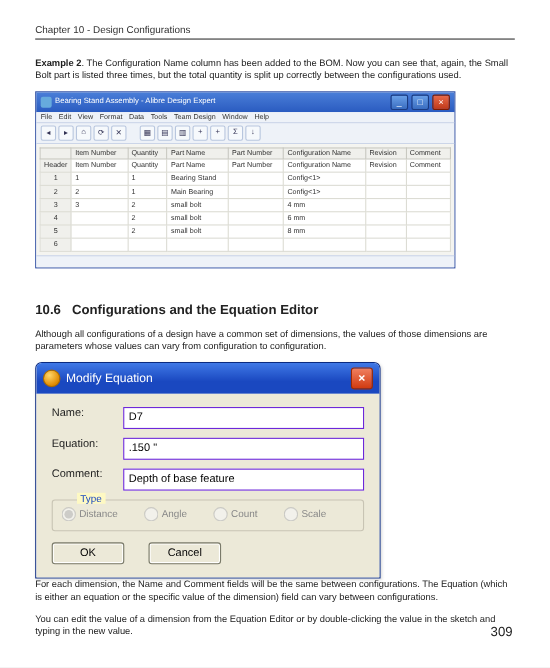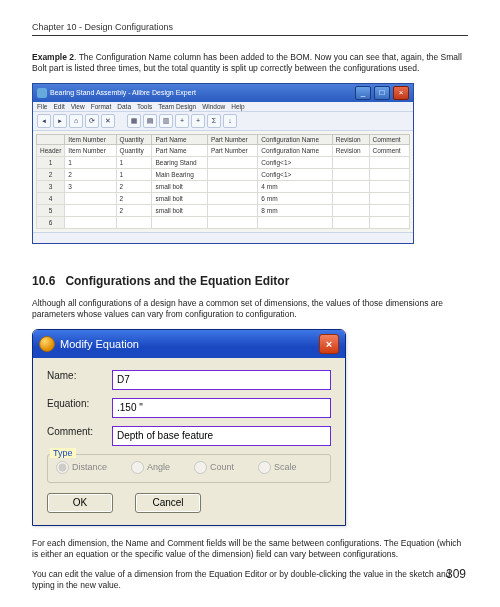--- a/index.html
+++ b/index.html
@@ -22,32 +22,32 @@
 .win1 .body{background:#f4f4f0;padding:3px}
 .win1 table{width:100%;border-collapse:collapse;background:#fff;font-size:6.5px}
 .win1 th{background:#f0f0ec;border:1px solid #c8c8c0;padding:1px 3px;text-align:left;font-weight:normal;color:#333}
 .win1 td{border:1px solid #dcdcd4;padding:1px 3px;color:#333;height:9px}
 .win1 td.rownum{background:#f0f0ec;text-align:center;width:14px}
 .win1 .sbar{height:10px;background:#eef2f8;border-top:1px solid #cbd5e8}
 
 .section-h{font-size:12px;font-weight:bold;margin:14px 0 10px 0}
 
 
-.dlg{width:312px;border:1px solid #0a2a80;border-radius:6px 6px 0 0;overflow:hidden;margin-bottom:12px;box-shadow:1px 1px 3px rgba(0,0,0,.15)}
+.dlg{width:312px;border:1px solid #0a2a80;border-radius:6px 6px 0 0;overflow:hidden;box-shadow:1px 1px 3px rgba(0,0,0,.15)}
 .dlg .tb{background:linear-gradient(#3f78e6,#1a48c0 60%,#1a48c0);color:#fff;padding:4px 6px;display:flex;align-items:center;gap:5px;font-size:11px}
 .dlg .tb .ico{width:14px;height:14px;background:radial-gradient(circle at 35% 30%,#ffd76a,#e08a00 70%);border-radius:50%;border:1px solid #aa6a00}
 .dlg .tb .spacer{flex:1}
 .dlg .tb .close{width:18px;height:18px;background:linear-gradient(#f08060,#d03a10);border:1px solid #a02a00;border-radius:3px;display:flex;align-items:center;justify-content:center;color:#fff;font-weight:bold;font-size:11px}
 .dlg .body{background:#ece9d8;padding:12px 14px 12px 14px}
 .dlg .row{display:flex;align-items:flex-start;margin-bottom:8px;gap:10px}
 .dlg .row label{width:55px;font-size:10px;color:#222}
 .dlg .row input[type=text]{flex:1;border:1px solid #6d28d9;padding:2px 4px;font-size:10px;height:14px;background:#fff}
 .dlg .row .short{flex:0 0 90px}
 .dlg .fs{border:1px solid #c8c4b4;border-radius:3px;padding:6px 8px 8px 8px;margin-top:2px;position:relative}
-.dlg .fs .lg{position:absolute;top:-7px;left:2px;background:#fef9c3;padding:0 3px;font-size:9px;color:#1a48c0}
+.dlg .fs .lg{position:absolute;top:-7px;left:22px;background:#fef9c3;padding:0 3px;font-size:9px;color:#1a48c0}
 .dlg .fs .opts{display:flex;gap:24px;font-size:9px;color:#888}
 .dlg .fs .opts label{display:flex;align-items:center;gap:3px}
 .dlg .fs .opts input{margin:0}
 .dlg .btns{display:flex;justify-content:flex-start;gap:22px;margin-top:10px}
 .dlg .btns button{width:66px;height:20px;background:#ece9d8;border:1px solid #7a7a6a;border-radius:3px;font-size:10px;box-shadow:inset 0 0 0 1px #fff}
 
 .page-num{position:absolute;bottom:26px;right:34px;font-size:12px}
 </style>
 </head>
 <body>

